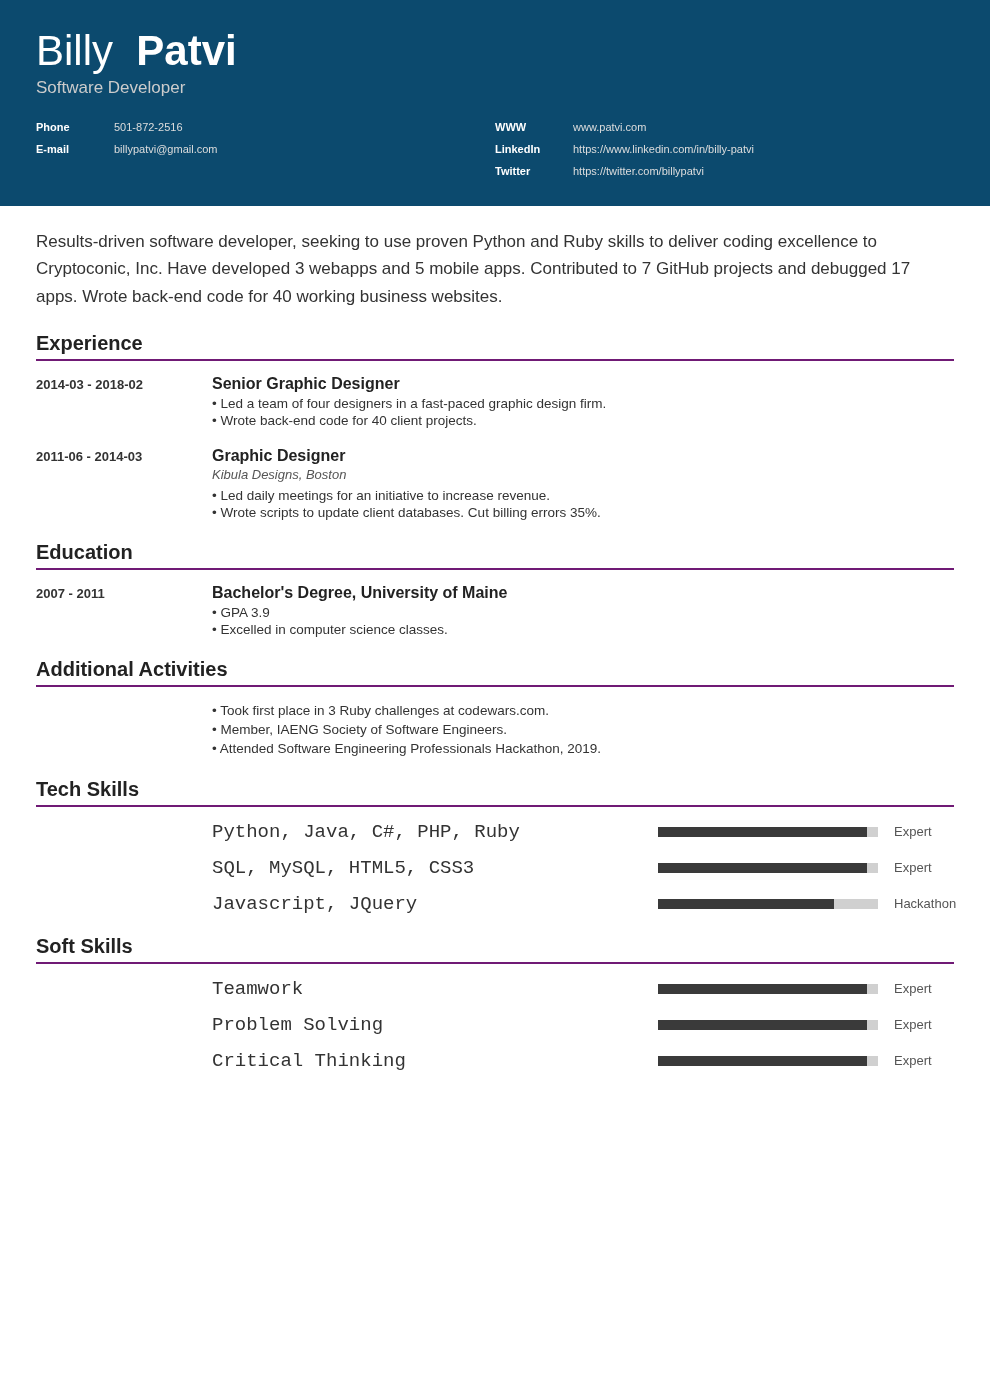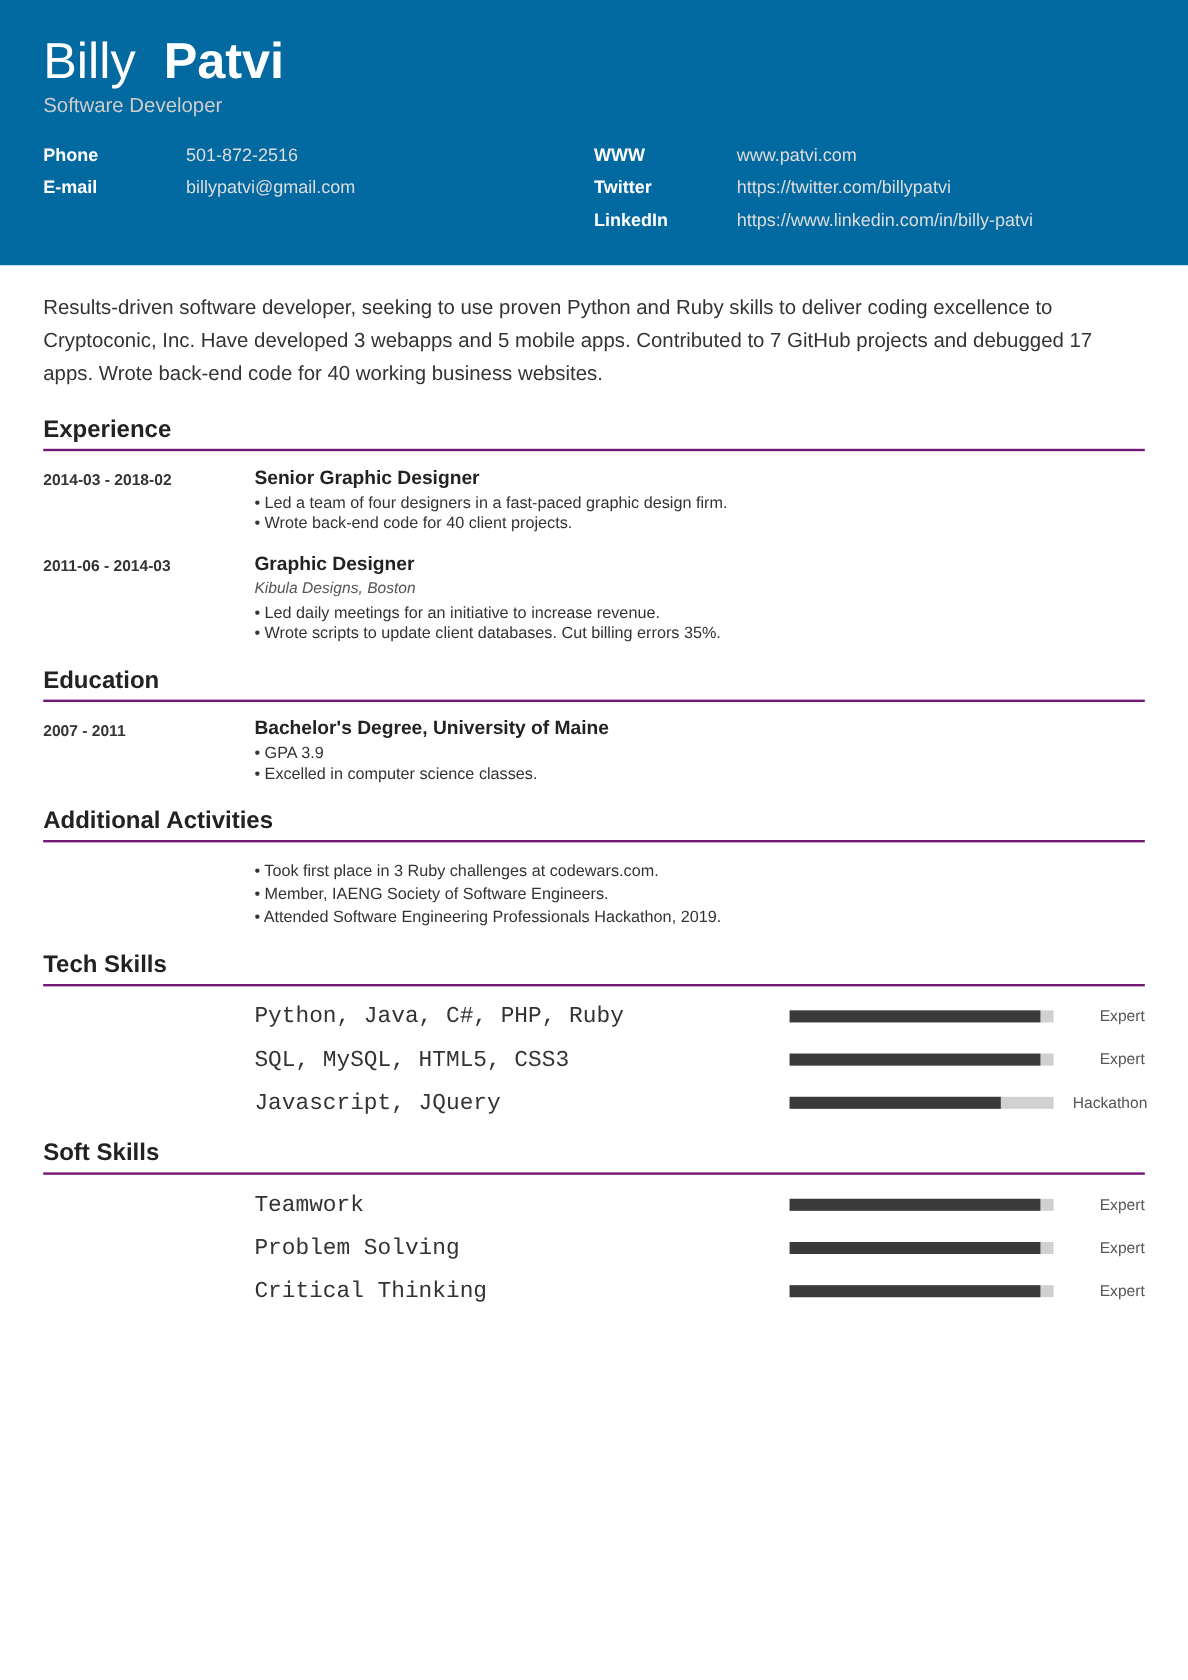--- a/index.html
+++ b/index.html
@@ -7,21 +7,21 @@
       font-family: Arial, sans-serif;
       font-size: 14px;
       color: #222;
       background: #fff;
       width: 990px;
       min-height: 1400px;
     }
 
     
     .header {
-      background: #0369a1;
+      background: #0c4a6e;
       color: #fff;
       padding: 28px 36px 24px 36px;
     }
     .header-name {
       font-size: 42px;
       font-weight: 300;
       color: #fff;
       line-height: 1.1;
     }
     .header-name strong {
@@ -38,22 +38,21 @@
       display: grid;
       grid-template-columns: 1fr 1fr;
       gap: 0;
       margin-top: 4px;
     }
     .contact-row {
       display: flex;
       align-items: center;
       padding: 5px 0;
       color: #ddd;
-      font-size: 15px;
-      gap: 41px;
+      font-size: 11px;
     }
     .contact-label {
       font-weight: 700;
       color: #fff;
       min-width: 70px;
       margin-right: 8px;
     }
 
     
     .main {
@@ -163,21 +162,20 @@
     }
     .skill-bar-fill {
       height: 100%;
       background: #3a3a3a;
       border-radius: 0;
     }
     .skill-level {
       grid-column: 4;
       font-size: 13px;
       color: #555;
-      text-align: right;
     }
   </style>
 </head>
 <body>
 
 <div class="header">
   <div class="header-name">
     <span>Billy</span>
     &nbsp;<strong>Patvi</strong>
   </div>
@@ -195,26 +193,26 @@
         <span>billypatvi@gmail.com</span>
       </div>
     </div>
 
     <div>
       <div class="contact-row">
         <span class="contact-label">WWW</span>
         <span>www.patvi.com</span>
       </div>
       <div class="contact-row">
+        <span class="contact-label">LinkedIn</span>
+        <span>https://www.linkedin.com/in/billy-patvi</span>
+      </div>
+      <div class="contact-row">
         <span class="contact-label">Twitter</span>
         <span>https://twitter.com/billypatvi</span>
-      </div>
-      <div class="contact-row">
-        <span class="contact-label">LinkedIn</span>
-        <span>https://www.linkedin.com/in/billy-patvi</span>
       </div>
     </div>
   </div>
 </div>
 
 <div class="main">
 
   <p class="summary">Results-driven software developer, seeking to use proven Python and Ruby skills to deliver coding excellence to Cryptoconic, Inc. Have developed 3 webapps and 5 mobile apps. Contributed to 7 GitHub projects and debugged 17 apps. Wrote back-end code for 40 working business websites.</p>
 
   <div class="section">

